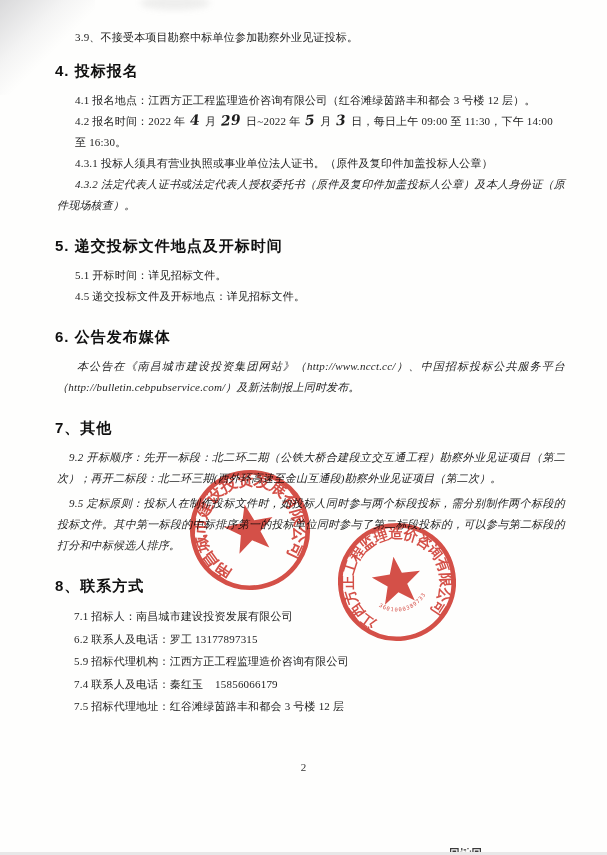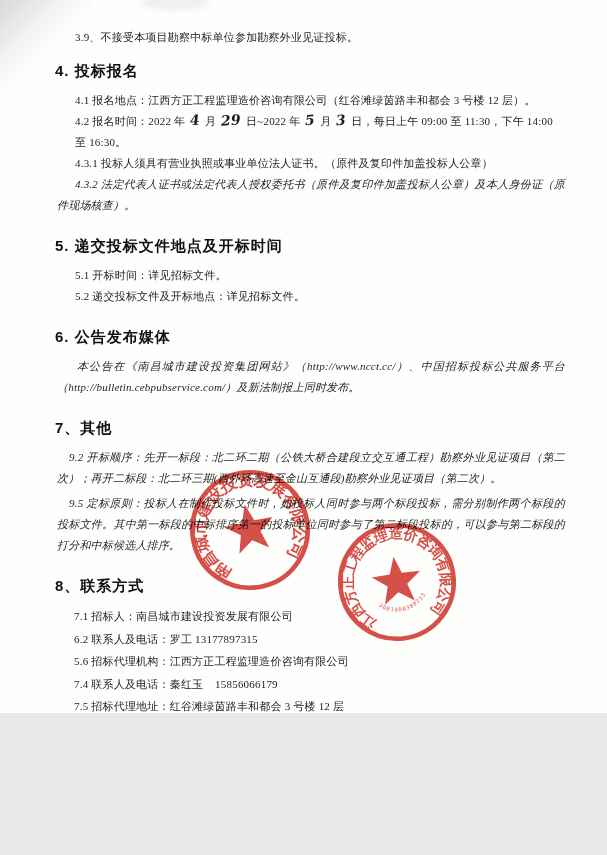--- a/index.html
+++ b/index.html
@@ -1,17 +1,17 @@
 <!DOCTYPE html>
 <html><head>
 <meta charset="utf-8">
 <style>
   html,body{margin:0;padding:0;background:#e8e8e8;}
   .page{
-    position:relative;width:607px;height:713px;margin:0 auto;
+    position:relative;width:607px;height:852px;margin:0 auto;
     background:#fefefd;overflow:hidden;
     font-family:"Liberation Serif","DejaVu Serif",serif;color:#1d1d1d;
   }
   .corner-shadow{
     position:absolute;top:0;left:0;width:95px;height:95px;
     background:linear-gradient(135deg,rgba(110,110,118,.26),rgba(150,150,158,.10) 34%,transparent 55%);
     pointer-events:none;
   }
   .top-smudge{
     position:absolute;top:-4px;left:140px;width:70px;height:14px;border-radius:50%;
@@ -65,34 +65,34 @@
     <div class="item">3.9、不接受本项目勘察中标单位参加勘察外业见证投标。</div>
 
     <div class="sec-heading first">4. 投标报名</div>
     <div class="item">4.1 报名地点：江西方正工程监理造价咨询有限公司（红谷滩绿茵路丰和都会 3 号楼 12 层）。</div>
     <div class="item"><span>4.2 报名时间：2022 年 </span><span class="hw">4</span><span> 月 </span><span class="hw">29</span><span> 日~2022 年 </span><span class="hw">5</span><span> 月 </span><span class="hw">3</span><span> 日，每日上午 09:00 至 11:30，下午 14:00 至 16:30。</span></div>
     <div class="item">4.3.1 投标人须具有营业执照或事业单位法人证书。（原件及复印件加盖投标人公章）</div>
     <div class="para p-indent18">4.3.2 法定代表人证书或法定代表人授权委托书（原件及复印件加盖投标人公章）及本人身份证（原件现场核查）。</div>
 
     <div class="sec-heading">5. 递交投标文件地点及开标时间</div>
     <div class="item">5.1 开标时间：详见招标文件。</div>
-    <div class="item">5.2 递交投标文件及开标地点：详见招标文件。</div>
+    <div class="item">4.5 递交投标文件及开标地点：详见招标文件。</div>
 
     <div class="sec-heading">6. 公告发布媒体</div>
     <div class="para p-indent20">本公告在《南昌城市建设投资集团网站》（http://www.ncct.cc/）、中国招标投标公共服务平台（http://bulletin.cebpubservice.com/）及新法制报上同时发布。</div>
 
     <div class="sec-heading">7、其他</div>
     <div class="para p-indent12">9.2 开标顺序：先开一标段：北二环二期（公铁大桥合建段立交互通工程）勘察外业见证项目（第二次）；再开二标段：北二环三期(西外环高速至金山互通段)勘察外业见证项目（第二次）。</div>
     <div class="gap-sm"></div>
     <div class="para p-indent12">9.5 定标原则：投标人在制作投标文件时，如投标人同时参与两个标段投标，需分别制作两个标段的投标文件。其中第一标段的中标排序第一的投标单位同时参与了第二标段投标的，可以参与第二标段的打分和中标候选人排序。</div>
 
     <div class="sec-heading">8、联系方式</div>
     <div class="citem keep-sp">7.1 招标人：南昌城市建设投资发展有限公司</div>
     <div class="citem keep-sp">6.2 联系人及电话：罗工 13177897315</div>
-    <div class="citem keep-sp">5.6 招标代理机构：江西方正工程监理造价咨询有限公司</div>
+    <div class="citem keep-sp">5.9 招标代理机构：江西方正工程监理造价咨询有限公司</div>
     <div class="citem keep-sp">7.4 联系人及电话：秦红玉    15856066179</div>
     <div class="citem keep-sp">7.5 招标代理地址：红谷滩绿茵路丰和都会 3 号楼 12 层</div>
   </div>
 
   <svg class="stamp stamp1" viewBox="0 0 200 200">
     <defs>
       <path id="arc1" d="M 58.7 159 A 72 72 0 1 1 141.3 159" fill="none"></path>
     </defs>
     <circle cx="100" cy="100" r="93" fill="none" stroke="#d0372e" stroke-width="7.5"></circle>
     <polygon fill="#d0372e" points="100,58 110,86.2 139.9,87 116.2,105.3 124.7,134 100,117 75.3,134 83.8,105.3 60.1,87 90,86.2"></polygon>

